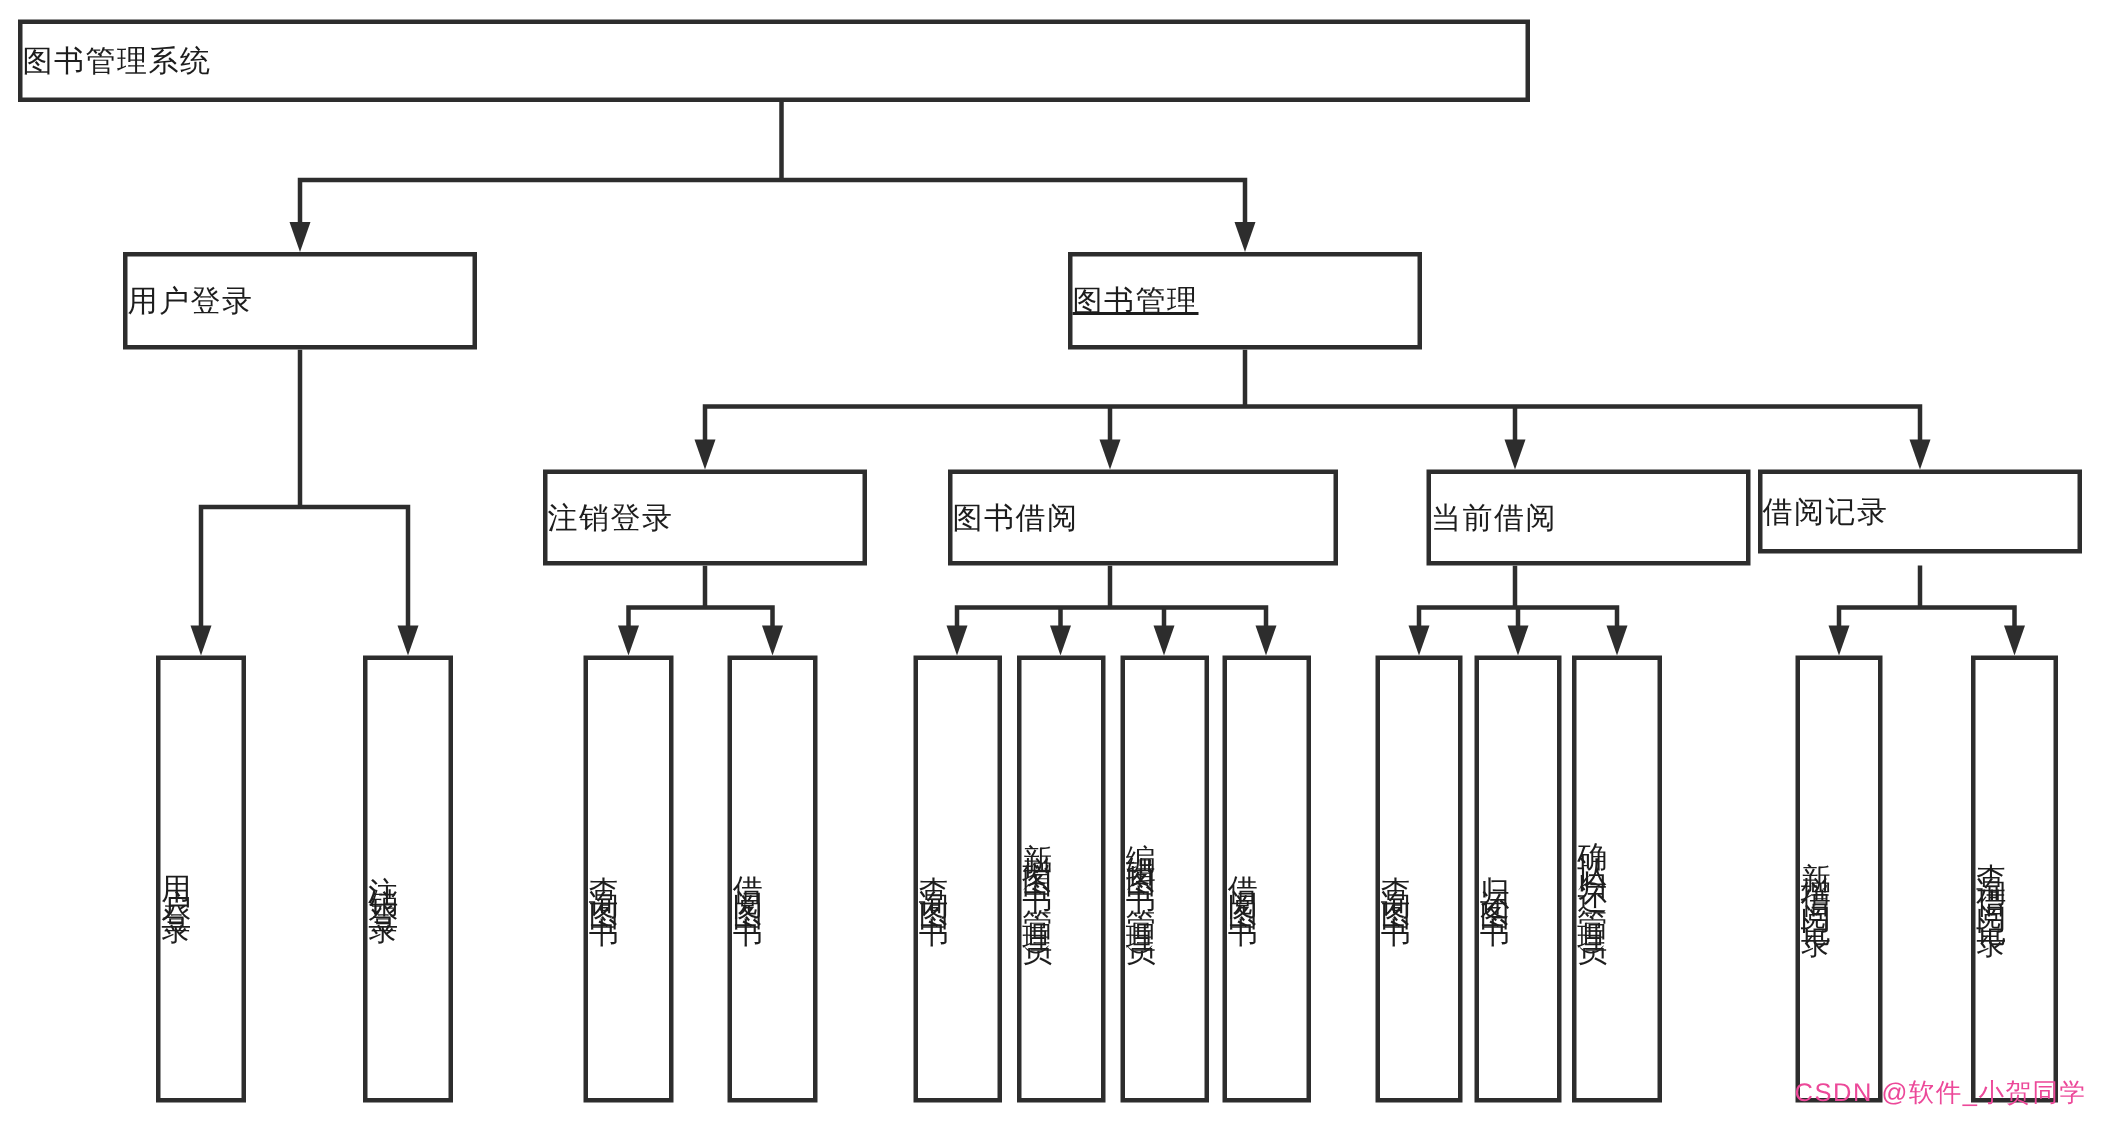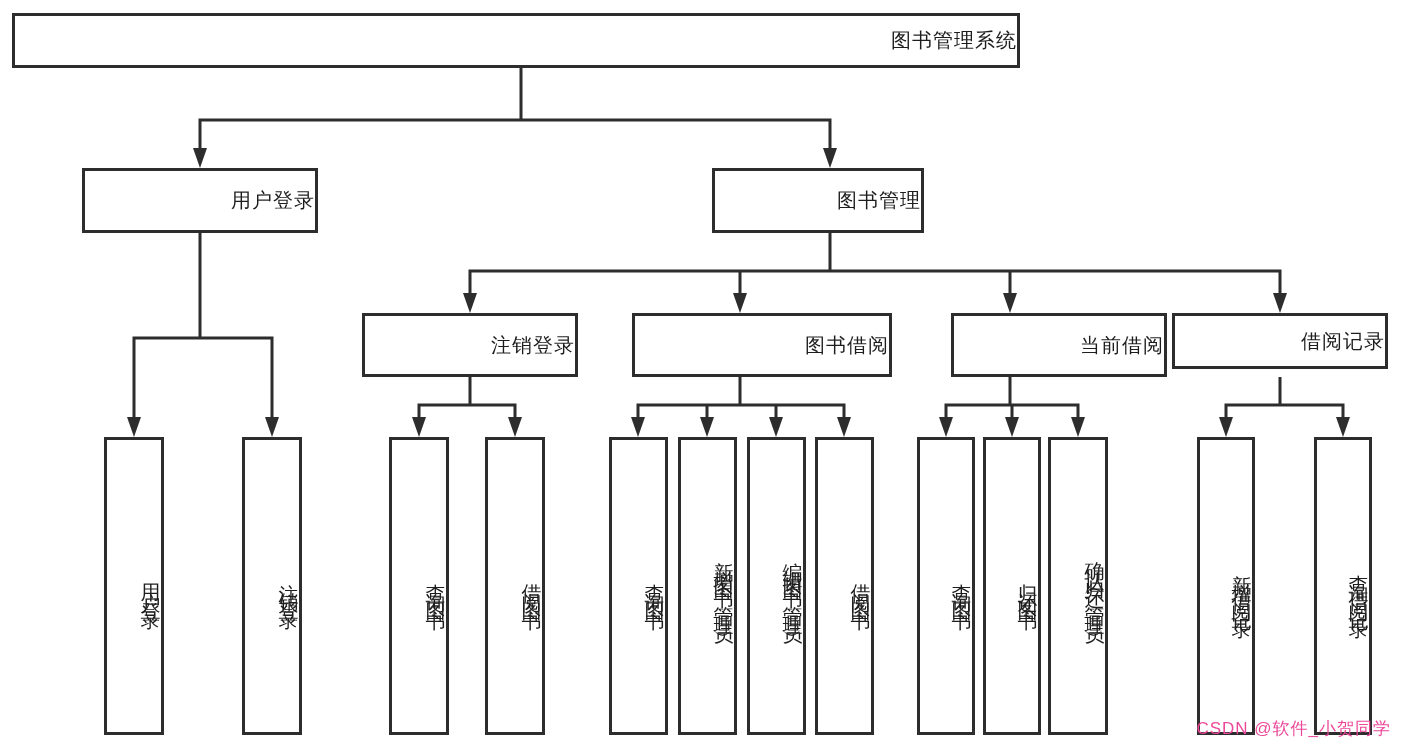--- a/index.html
+++ b/index.html
@@ -17,21 +17,21 @@
     left: 0; top: 0;
     width: 1405px; height: 747px;
   }
   .box {
     position: absolute;
     box-sizing: border-box;
     background: #ffffff;
     border: 3px solid #2d2d2d;
     display: flex;
     align-items: center;
-    justify-content: flex-end;
+    justify-content: flex-start;
   }
   .box.h span {
     font-size: 20px;
     letter-spacing: 1px;
     white-space: nowrap;
   }
   .box.v span {
     writing-mode: vertical-rl;
     text-orientation: mixed;
     font-size: 20px;
@@ -111,21 +111,21 @@
     </g>
   </svg>
 
   <div class="box h" style="left:12px; top:13px; width:1008px; height:55px;">
     <span>图书管理系统</span>
   </div>
 
   <div class="box h" style="left:82px; top:168px; width:236px; height:65px;">
     <span>用户登录</span>
   </div>
-  <div class="box h" style="left:712px; top:168px; width:212px; height:65px;">
+  <div class="box h" style="left:712px; top:168px; width:236px; height:65px;text-decoration:underline;">
     <span>图书管理</span>
   </div>
 
   <div class="box h" style="left:362px; top:313px; width:216px; height:64px;">
     <span>注销登录</span>
   </div>
   <div class="box h" style="left:632px; top:313px; width:260px; height:64px;">
     <span>图书借阅</span>
   </div>
   <div class="box h" style="left:951px; top:313px; width:216px; height:64px;">

